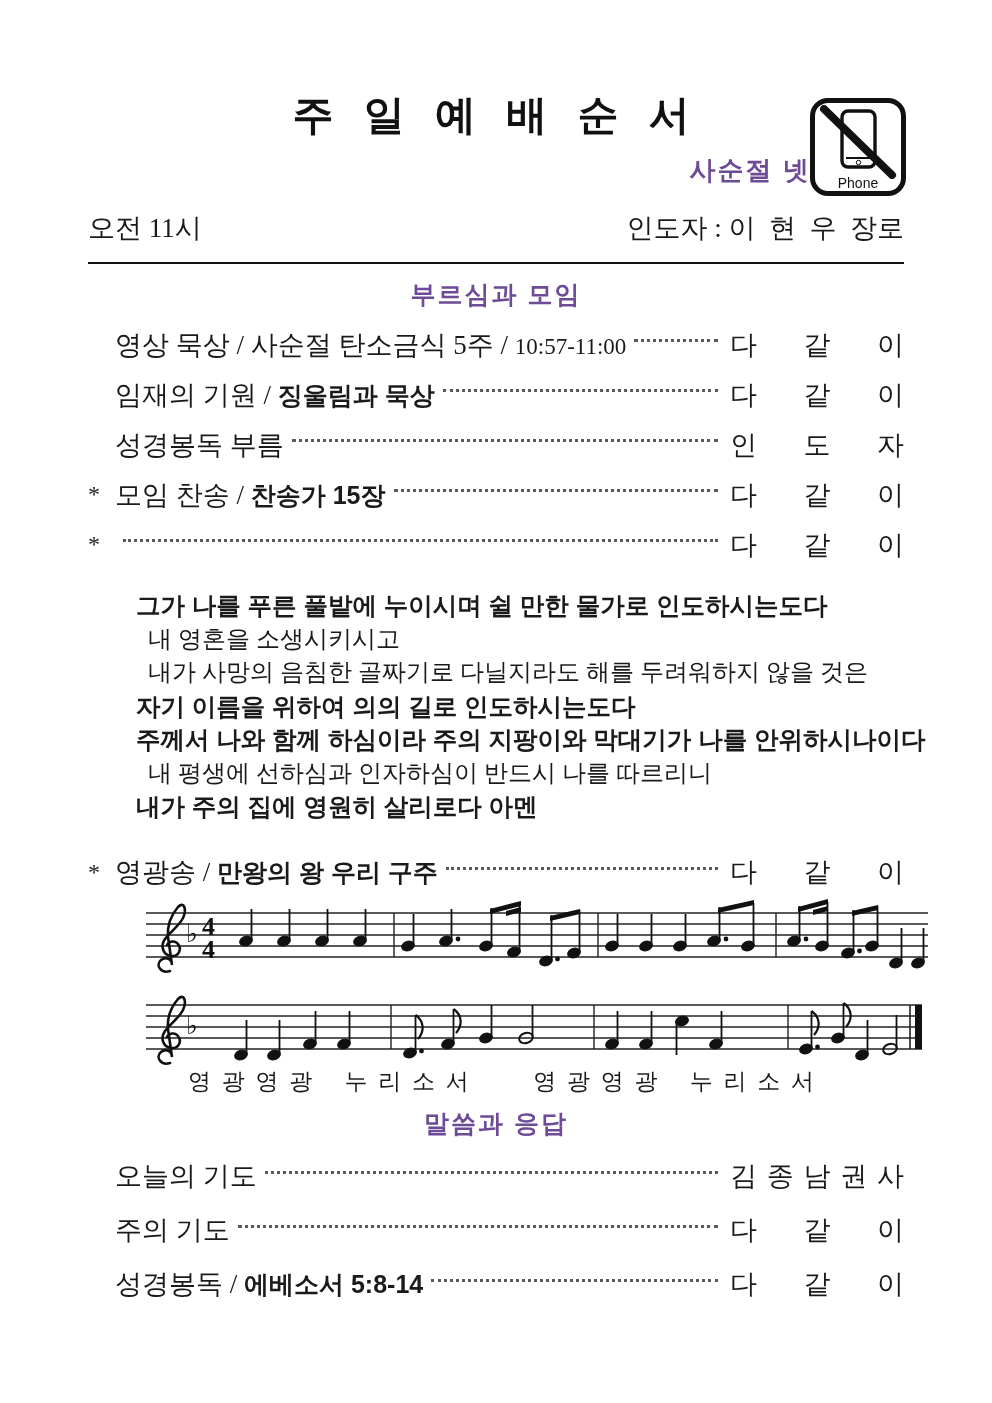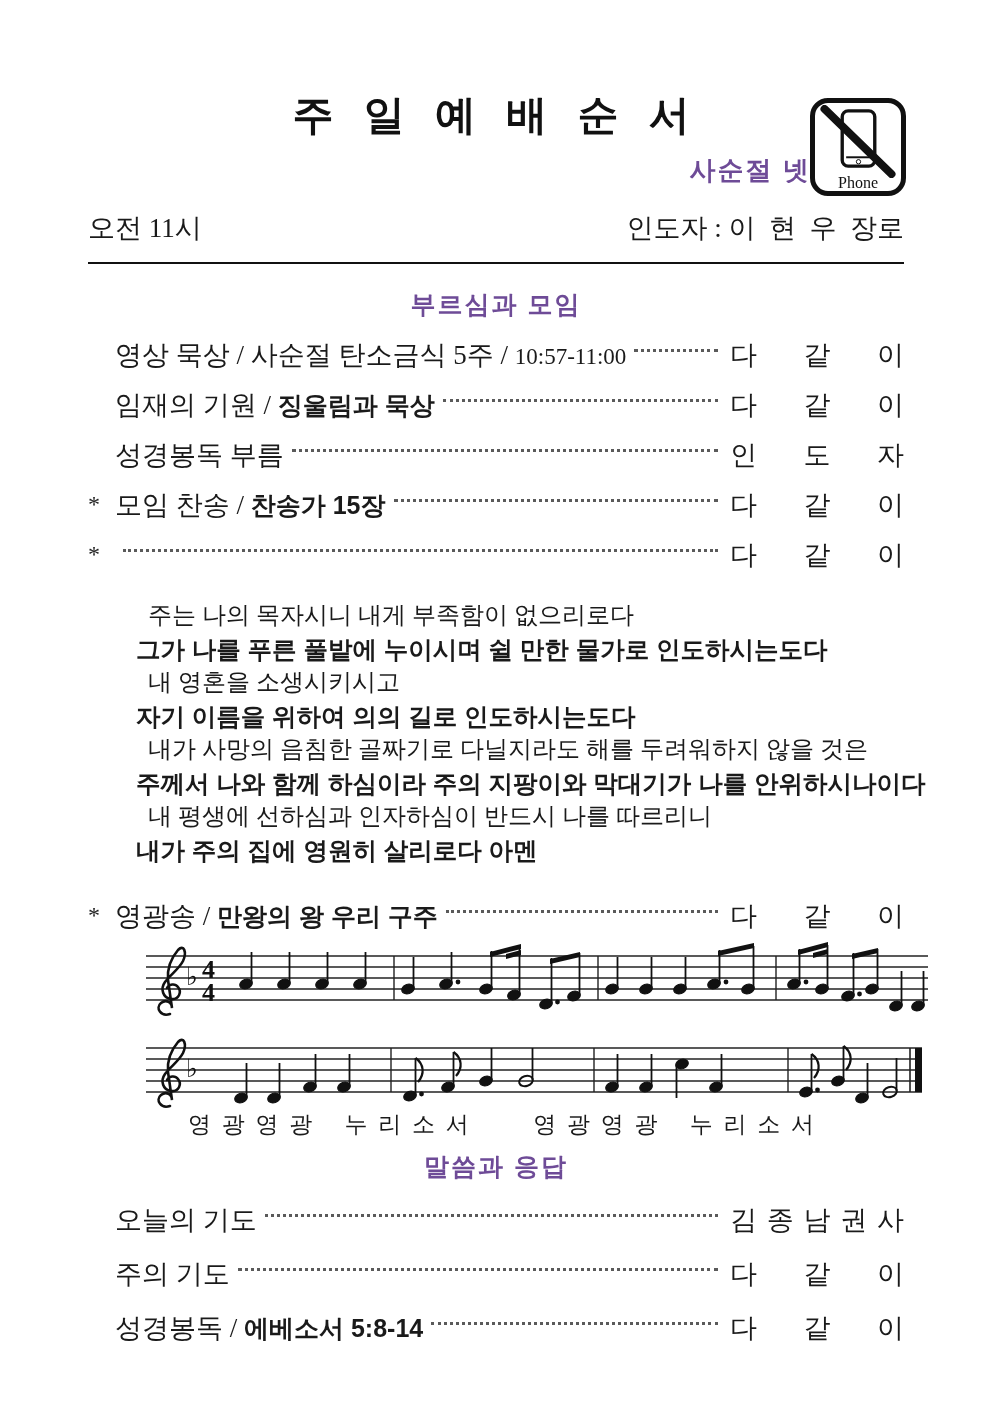--- a/index.html
+++ b/index.html
@@ -37,36 +37,36 @@
     top:98px;right:86px;
     width:96px;height:98px;
     border:5px solid #111;
     border-radius:18px;
     box-sizing:border-box;
     display:flex;flex-direction:column;align-items:center;justify-content:flex-start;
     background:#fff;
   }
   .phone-badge svg{display:block;margin-top:2px;}
   .phone-label{
-    font-family:Liberation Serif, serif;
-    font-size:16px;color:#111;line-height:1;margin-top:-3px;
+    font-family:Liberation Sans, sans-serif;
+    font-size:14px;color:#111;line-height:1;margin-top:-3px;
   }
   .info-row{
     margin-top:22px;
     display:flex;justify-content:space-between;align-items:baseline;
     font-size:27px;
     white-space:pre;
   }
   hr.rule{
     border:none;border-top:2px solid #111;
     margin:16px 0 0 0;
   }
   
   .section-heading{
-    margin-top:24px;
+    margin-top:14px;
     text-align:center;
     font-size:25px;
     font-weight:bold;
     font-family:"Liberation Sans", sans-serif;
     letter-spacing:2px;
     color:#6e4b97;
   }
   
   .order-item{
     display:flex;align-items:center;
@@ -194,25 +194,24 @@
     <span class="star">*</span>
     <span class="dots"></span>
     <span class="performer">
         <span>다</span>
         <span>같</span>
         <span>이</span>
       </span>
   </div>
 
   <div class="psalm">
-    <div class="psalm-line reg">주는 나의 목자시니 내게 부족함이 없으리로다</div>
     <div class="psalm-line bold">그가 나를 푸른 풀밭에 누이시며 쉴 만한 물가로 인도하시는도다</div>
     <div class="psalm-line reg">내 영혼을 소생시키시고</div>
+    <div class="psalm-line reg">내가 사망의 음침한 골짜기로 다닐지라도 해를 두려워하지 않을 것은</div>
     <div class="psalm-line bold">자기 이름을 위하여 의의 길로 인도하시는도다</div>
-    <div class="psalm-line reg">내가 사망의 음침한 골짜기로 다닐지라도 해를 두려워하지 않을 것은</div>
     <div class="psalm-line bold">주께서 나와 함께 하심이라 주의 지팡이와 막대기가 나를 안위하시나이다</div>
     <div class="psalm-line reg">내 평생에 선하심과 인자하심이 반드시 나를 따르리니</div>
     <div class="psalm-line bold">내가 주의 집에 영원히 살리로다 아멘</div>
   </div>
 
   <div class="order-item" style="margin-top:32px;">
     <span class="star">*</span>
     <span class="label"><span class="t">영광송 / </span><span class="g">만왕의 왕 우리 구주</span><span class="num"></span></span>
     <span class="dots"></span>
     <span class="performer">

